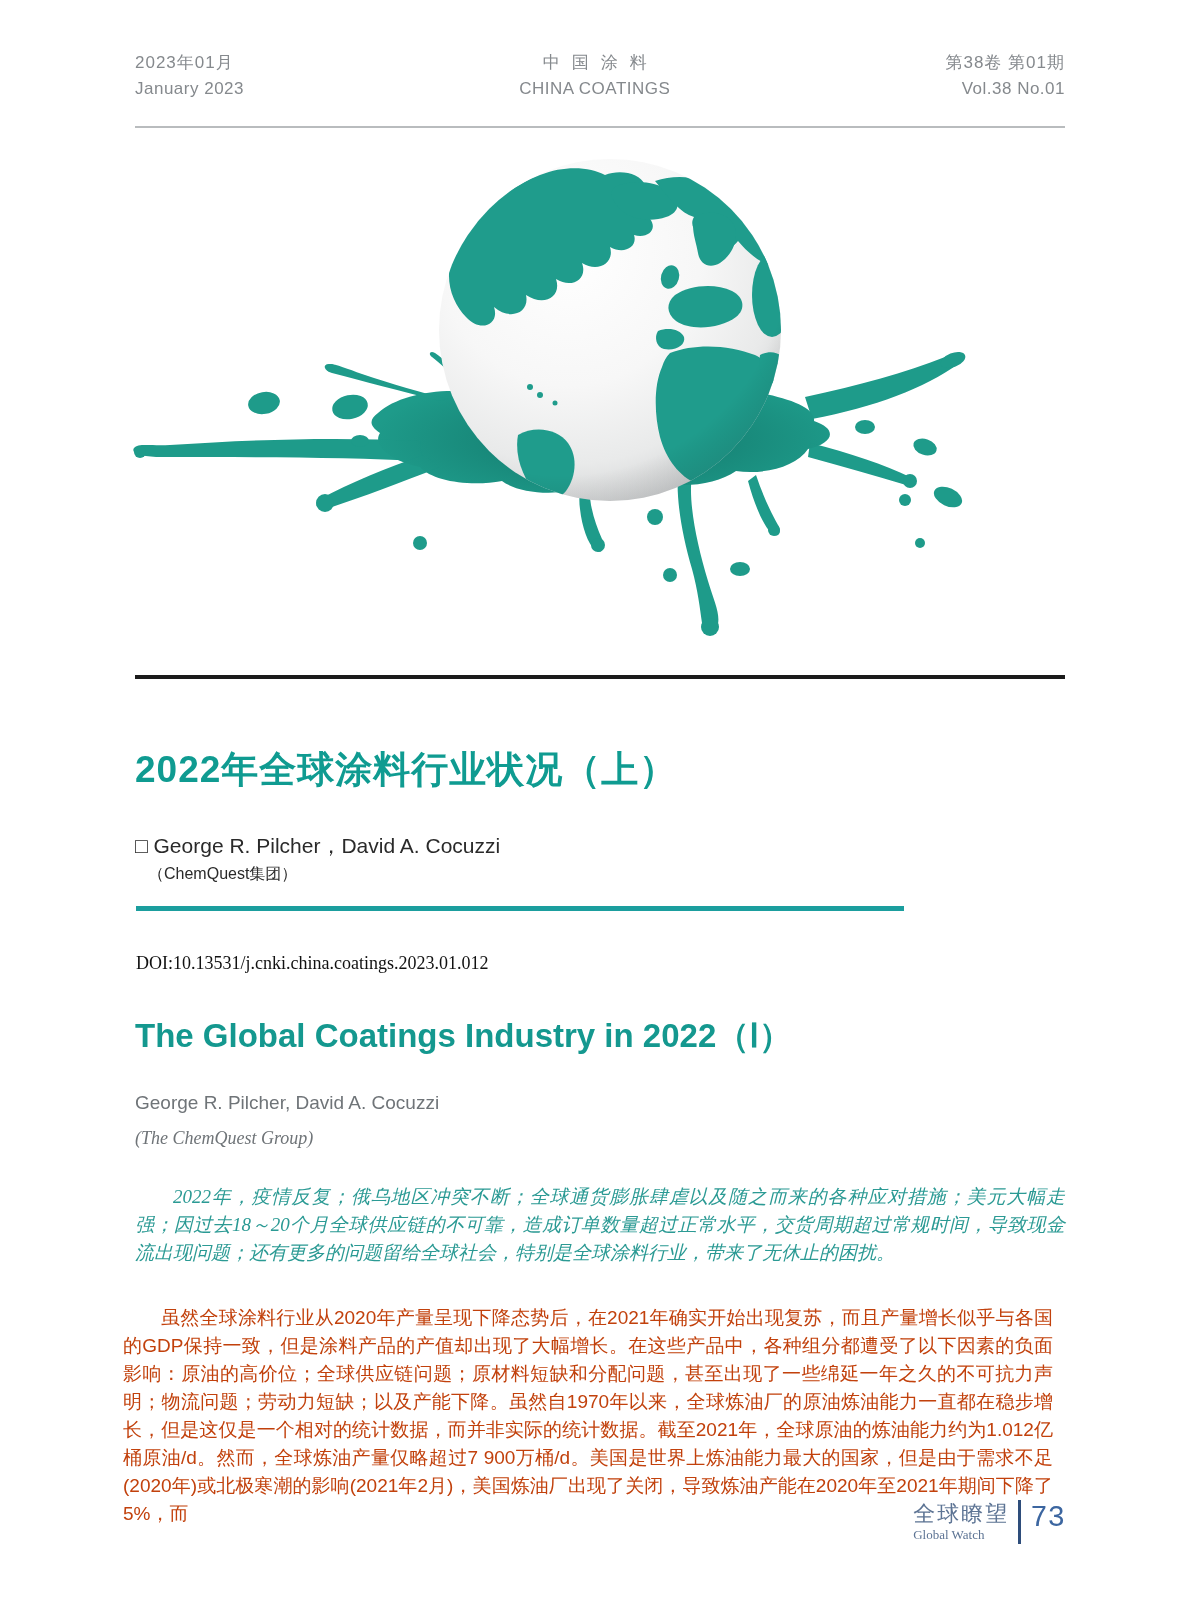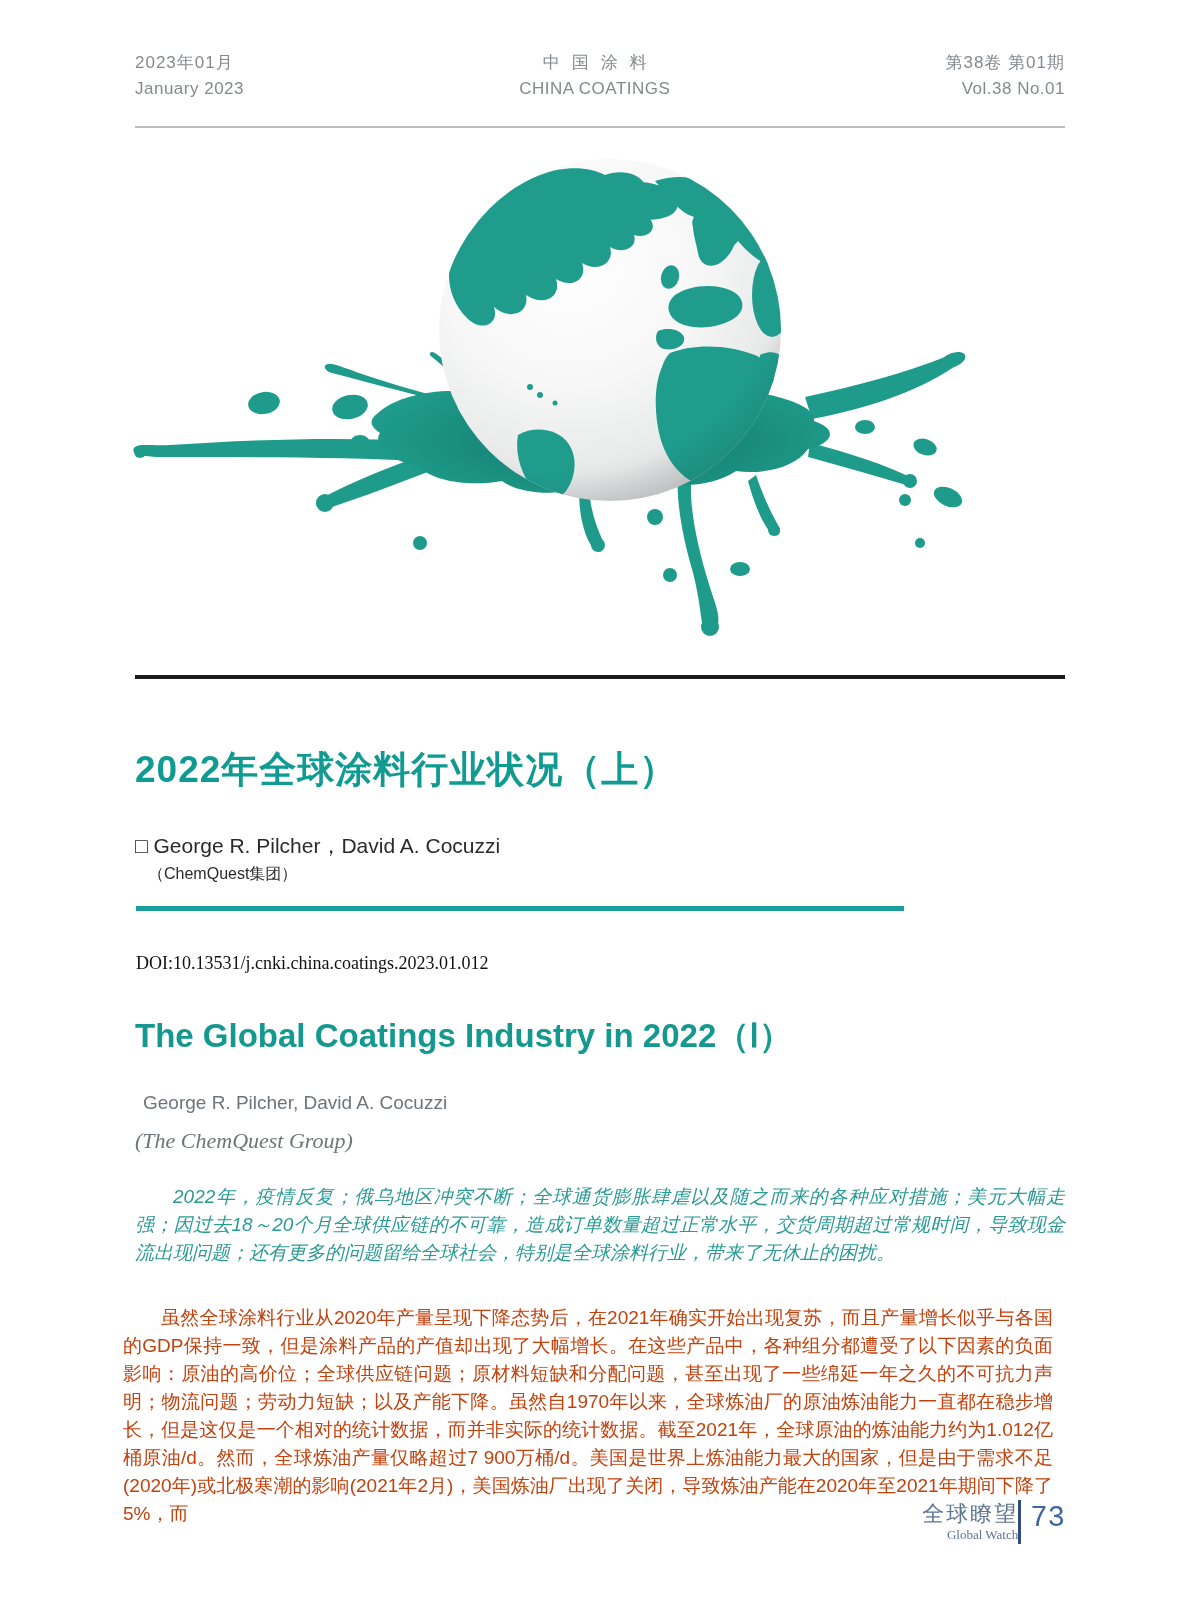--- a/index.html
+++ b/index.html
@@ -33,34 +33,34 @@
 
   .meta-row{position:absolute;top:922px;left:136px;width:930px;display:flex;
             color:#111111;font-size:18px;font-weight:700;}
   .meta-row .m1{width:263px;}
   .meta-row .m2{width:217px;}
   .doi{position:absolute;top:953px;left:136px;color:#111111;font-size:18px;
        font-family:"Liberation Serif",serif;}
 
   .en-title{position:absolute;top:1014px;left:135px;width:930px;color:#14988f;
             font-size:33px;font-weight:700;font-family:Liberation Sans, sans-serif;white-space:nowrap;}
-  .en-authors{position:absolute;top:1092px;left:135px;color:#6f7478;font-size:19px;margin-left:8px;}
-  .en-affiliation{position:absolute;top:1128px;left:135px;color:#6f7478;font-size:22px;
+  .en-authors{position:absolute;top:1092px;left:135px;color:#6f7478;font-size:19px;}
+  .en-affiliation{position:absolute;top:1128px;left:135px;color:#6f7478;font-size:18px;
                   font-style:italic;font-family:"Liberation Serif",serif;}
 
   
   .abstract{position:absolute;top:1183px;left:135px;width:930px;color:#2b9a94;
             font-size:19px;line-height:28px;text-align:justify;text-indent:2em;
-            font-style:italic;font-family:Liberation Sans, sans-serif;}
+            font-style:italic;font-family:Liberation Serif, serif;}
   .body-text{position:absolute;top:1292px;left:123px;width:930px;color:#c2410c;
              font-size:19px;line-height:28px;text-align:justify;text-indent:2em;margin-top:12px;}
 
   
   .footer{position:absolute;top:1500px;right:122px;display:flex;align-items:center;}
-  .footer-labels{text-align:right;color:#5d7494;}
+  .footer-labels{text-align:left;color:#5d7494;margin-right:9px;}
   .footer-cn{font-size:22px;letter-spacing:2px;line-height:24px;}
   .footer-en{font-size:13px;font-family:"Liberation Serif",serif;line-height:17px;}
   .footer-bar{width:3px;height:44px;background:#2e4d7b;margin-right:9px;}
   .footer-page{color:#3c66a0;font-size:29px;font-family:Liberation Mono, monospace;
                align-self:flex-start;margin-top:2px;}
 </style>
 </head>
 <body>
 
 <div class="page">

